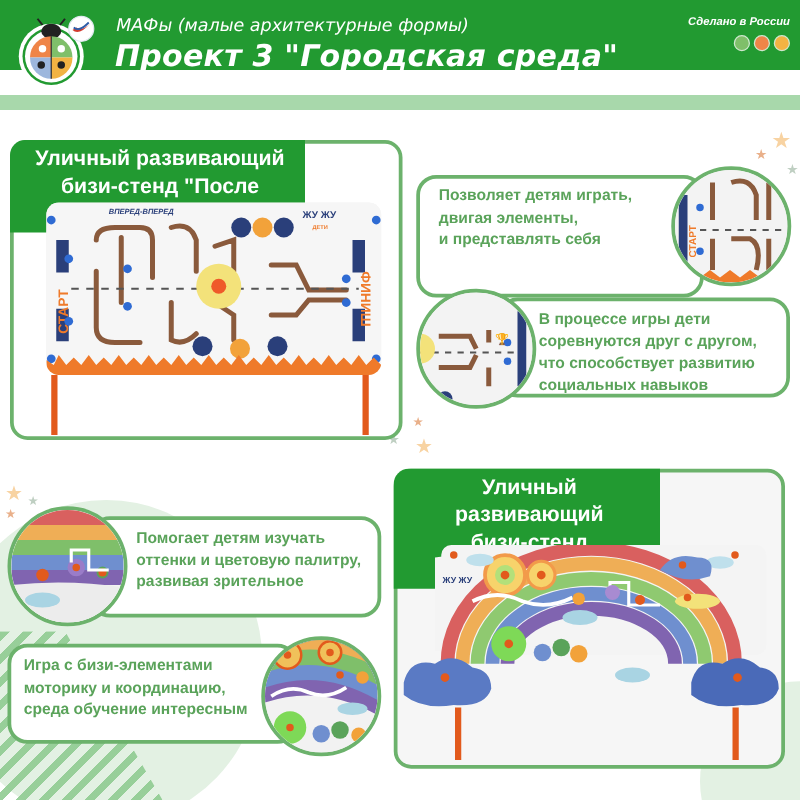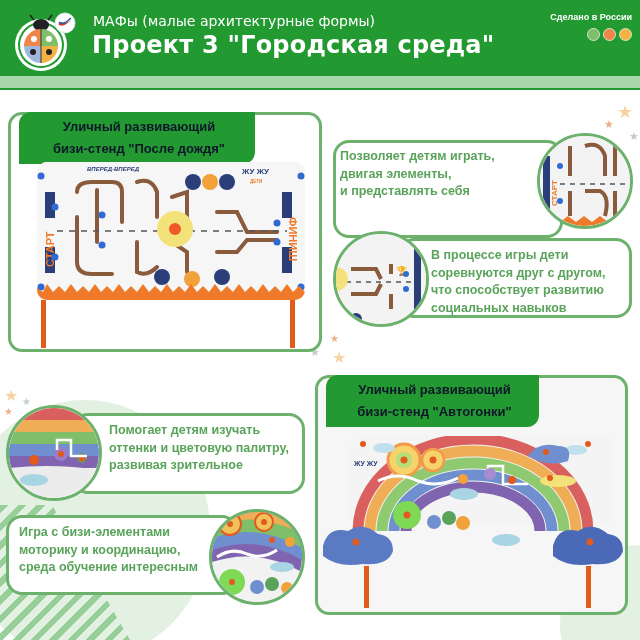--- a/index.html
+++ b/index.html
@@ -1,36 +1,36 @@
 <!DOCTYPE html>
 <html><head>
 <meta charset="utf-8">
 <style>
   * { box-sizing: border-box; margin: 0; padding: 0; }
   html, body { width: 640px; height: 640px; overflow: hidden; background: #ffffff; font-family: "Liberation Sans", "DejaVu Sans", sans-serif; }
   body { position: relative; }
 
-  .header { position: absolute; left: 0; top: 0; width: 640px; height: 90px; background: #229a31; }
+  .header { position: absolute; left: 0; top: 0; width: 640px; height: 56px; background: #229a31; font-style: italic; }
   .header-stripe { position: absolute; left: 0; top: 76px; width: 640px; height: 12px; background: #a8d8ab; }
   .logo { position: absolute; left: 14px; top: 8px; width: 62px; height: 66px; }
   .subtitle { position: absolute; left: 93px; top: 13px; color: #ffffff; font-size: 14px; font-family: "DejaVu Sans", sans-serif; }
   .title { position: absolute; left: 92px; top: 31px; color: #ffffff; font-size: 24px; font-weight: bold; font-family: "DejaVu Sans", sans-serif; letter-spacing: 0.2px; }
   .made-in { position: absolute; right: 8px; top: 12px; color: #ffffff; font-size: 9px; font-weight: bold; font-family: "Liberation Sans", sans-serif; }
   .dots { position: absolute; right: 8px; top: 28px; display: flex; gap: 3px; }
   .dot { width: 13px; height: 13px; border-radius: 50%; border: 1px solid #cfe8cf; }
 
   
   .bg-circle { position: absolute; border-radius: 50%; background: #e3f1e3; }
   .stripes { position: absolute; left: 0; top: 505px; width: 130px; height: 135px;
      background: repeating-linear-gradient(135deg, #8fcb91 0 6px, transparent 6px 13px); opacity: 0.9;
      clip-path: polygon(0 0, 40% 0, 100% 100%, 0 100%); }
 
   .card { position: absolute; border: 3px solid #6cb26c; border-radius: 14px; background: #ffffff; }
   .card.grey { background: #f6f6f6; }
-  .card-label { position: absolute; background: #229a31; color: #0f172a; font-weight: bold; font-size: 13px; line-height: 22px; padding: 4px 12px 4px 16px; border-radius: 12px 0 12px 0; text-align: center; font-family: "Liberation Sans", sans-serif; margin-left: 11px; }
+  .card-label { position: absolute; background: #229a31; color: #ffffff; font-weight: bold; font-size: 17px; line-height: 22px; padding: 4px 12px 4px 16px; border-radius: 12px 0 12px 0; text-align: center; font-family: "Liberation Sans", sans-serif; }
 
   .feature { position: absolute; border: 3px solid #6cb26c; border-radius: 16px; background: #ffffff; color: #5aa35a; font-weight: bold; font-size: 12.5px; line-height: 17.5px; font-family: "Liberation Sans", sans-serif; }
   .feature p { white-space: nowrap; }
   .thumb { position: absolute; border-radius: 50%; border: 3px solid #6cb26c; overflow: hidden; background: #f2f2f2; }
 
   .star { position: absolute; font-size: 14px; line-height: 1; }
 
   
   .board1 { position: absolute; left: 37px; top: 162px; width: 268px; height: 138px; background: #f4f4f4; border-radius: 10px; overflow: hidden; }
   .leg { position: absolute; width: 5px; background: #e25a1c; }
@@ -128,21 +128,21 @@
         <circle cx="240" cy="80" r="3.5"></circle>
     </g>
     <text x="205" y="12" font-size="8" font-weight="bold" fill="#2a3f7a">ЖУ ЖУ</text>
     <text x="213" y="21" font-size="4.5" font-weight="bold" fill="#ef7a2a">ДЕТИ</text>
     <path d="M0 138 L0 126 L6 130 L10 122 L16 130 L22 124 L28 130 L34 122 L40 130 L46 124 L52 130 L58 122 L64 130 L70 124 L76 130 L82 122 L88 130 L94 124 L100 130 L106 122 L112 130 L118 124 L124 130 L130 122 L136 130 L142 124 L148 130 L154 122 L160 130 L166 124 L172 130 L178 122 L184 130 L190 124 L196 130 L202 122 L208 130 L214 124 L220 130 L226 122 L232 130 L238 124 L244 130 L250 122 L256 130 L262 124 L268 130 L268 138 Z" fill="#ef7a2a"></path>
   </svg>
 </div>
 <div class="leg" style="left:41px; top:300px; height:48px;"></div>
 <div class="leg" style="left:290px; top:300px; height:48px;"></div>
 
-<div class="feature" style="left:333px; top:140px; width:230px; height:98px; padding:5px 0 0 4px;">
+<div class="feature" style="left:333px; top:140px; width:230px; height:98px; padding:5px 0 0 15px;">
   <p>Позволяет детям играть,</p>
   <p>двигая элементы,</p>
   <p>и представлять себя</p>
 </div>
 <div class="thumb" style="left:537px; top:133px; width:96px; height:96px;">
   <svg width="90" height="90" viewBox="0 0 90 90">
     <rect width="90" height="90" fill="#f3f3f3"></rect>
     <path d="M30 10 L30 40 M45 10 Q60 5 65 20 L65 40 M30 55 L30 80 M45 55 L60 55 Q70 60 65 80 M75 10 L75 40 M75 55 L75 80" stroke="#8a5a3c" stroke-width="4" fill="none"></path>
     <line x1="20" y1="48" x2="90" y2="48" stroke="#555" stroke-width="1.5" stroke-dasharray="5 5"></line>
     <rect x="3" y="20" width="7" height="55" fill="#2a3f7a"></rect>

